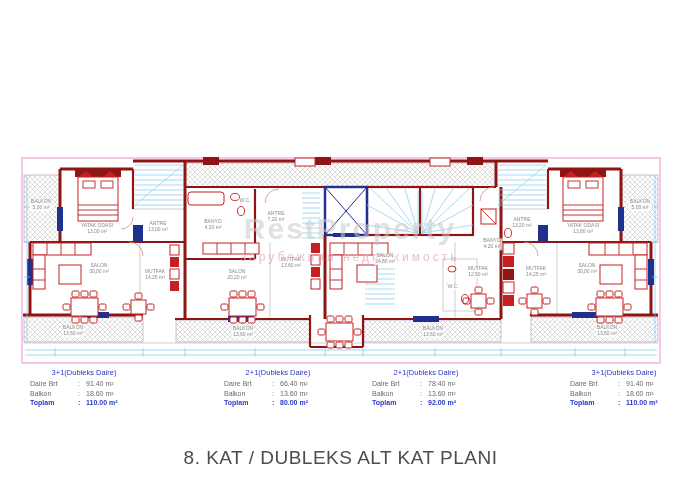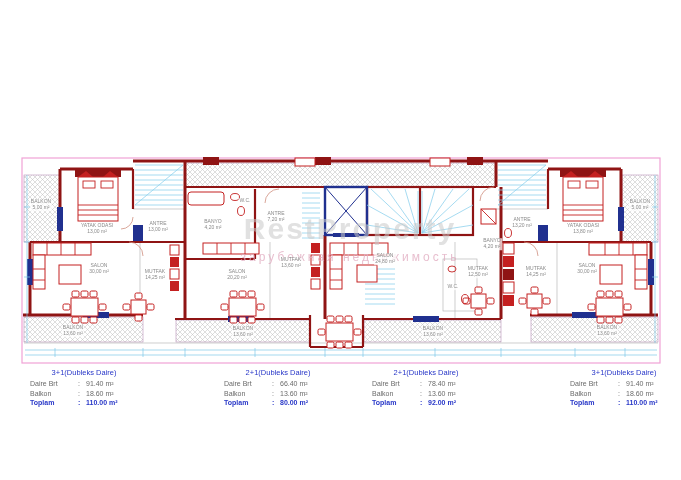--- a/index.html
+++ b/index.html
@@ -406,13 +406,14 @@
         <span>:</span>
         <span class="v">18.60 m²</span>
       </div>
     <div class="apt-row toplam">
         <span>Toplam</span>
         <span>:</span>
         <span class="v">110.00 m²</span>
       </div>
   </div>
 
+  <div id="title">8. KAT / DUBLEKS ALT KAT PLANI</div>
 </div>
 
 </body></html>

